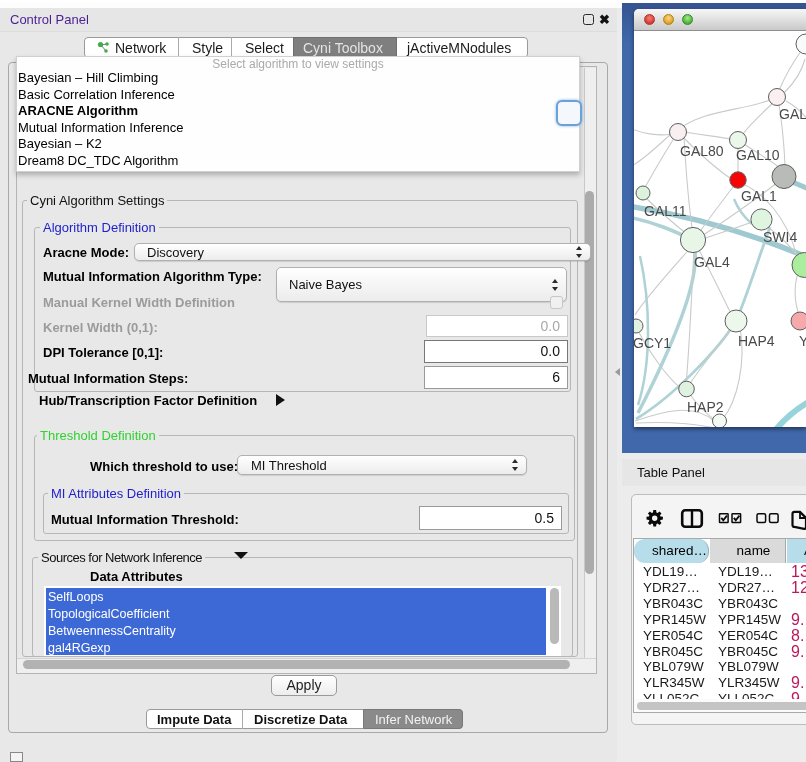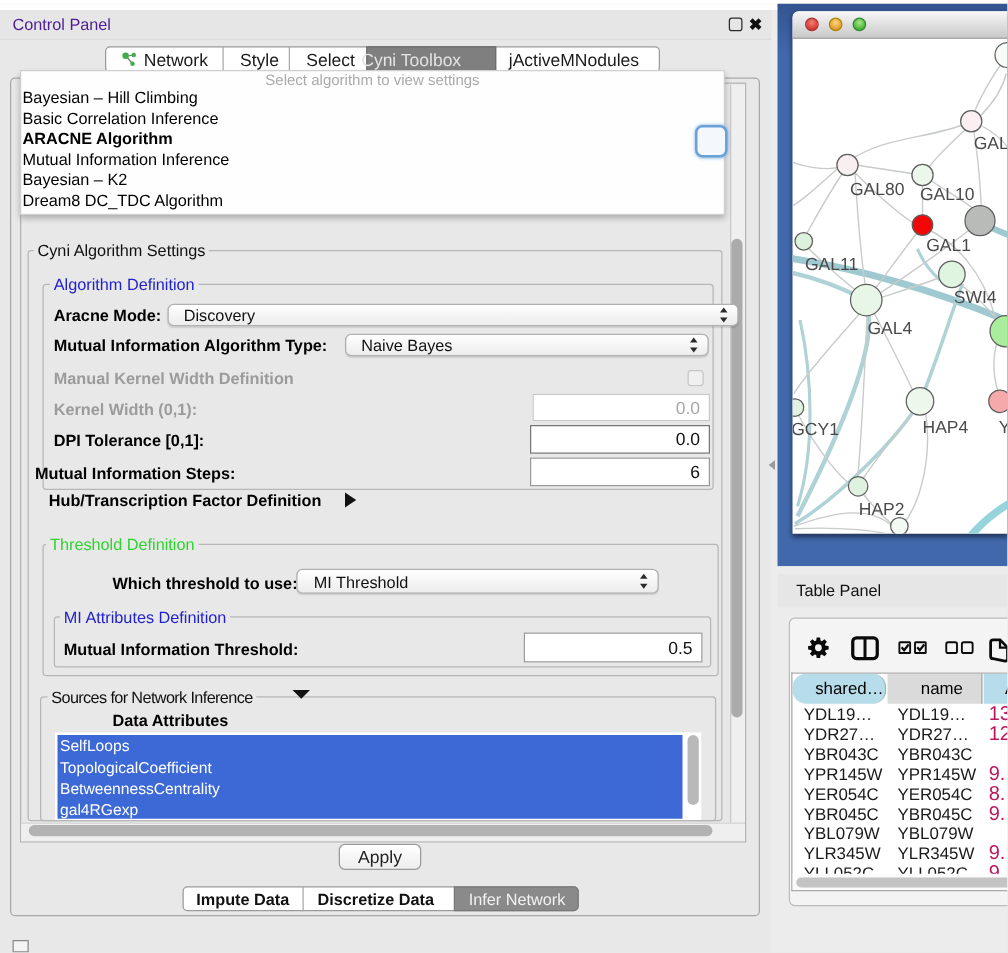--- a/index.html
+++ b/index.html
@@ -36,21 +36,21 @@
 <svg class="abs" style="left:97px;top:41px;" width="13" height="13" viewBox="0 0 13 13">
  <line x1="4" y1="4" x2="10" y2="3" stroke="#777" stroke-width="1"></line>
  <line x1="4" y1="4" x2="9" y2="10" stroke="#777" stroke-width="1"></line>
  <circle cx="3.5" cy="3.5" r="2.6" fill="#3fae49"></circle>
  <circle cx="10" cy="3" r="1.8" fill="#3fae49"></circle>
  <circle cx="9" cy="10" r="1.8" fill="#3fae49"></circle>
 </svg>
 <div class="abs" style="left:115px;top:40px;font-size:14px;color:#1a1a1a;">Network</div>
 <div class="abs" style="left:192px;top:40px;font-size:14px;color:#1a1a1a;">Style</div>
 <div class="abs" style="left:245px;top:40px;font-size:14px;color:#1a1a1a;">Select</div>
-<div class="abs" style="left:289px;top:40px;font-size:14px;color:#e4e4e4;">Cyni Toolbox</div>
+<div class="abs" style="left:303px;top:40px;font-size:14px;color:#e4e4e4;">Cyni Toolbox</div>
 <div class="abs" style="left:407px;top:40px;font-size:14px;color:#1a1a1a;">jActiveMNodules</div>
 
 <div class="abs" style="left:8px;top:62px;width:600px;height:671px;border:1px solid #a8a8a8;border-radius:4px;background:#e8e8e8;"></div>
 
 <div class="abs" style="left:16px;top:66px;width:581px;height:608px;border:1px solid #b4b4b4;background:#e8e8e8;"></div>
 
 <div class="abs" style="left:584px;top:68px;width:12px;height:604px;background:#efefef;border-left:1px solid #c9c9c9;"></div>
 <div class="abs" style="left:585px;top:191px;width:9px;height:383px;background:#ababab;border-radius:5px;"></div>
 
 <div class="abs" style="left:17px;top:658px;width:579px;height:15px;background:#efefef;border-top:1px solid #d4d4d4;"></div>
@@ -61,21 +61,21 @@
 
 <div class="grp" style="left:34px;top:227px;width:537px;height:165px;"></div>
 <div class="gtitle" style="left:40px;top:220px;color:#2222cc;">Algorithm Definition</div>
 
 <div class="lbl" style="left:43px;top:245px;">Aracne Mode:</div>
 <div class="combo" style="left:134px;top:243px;width:457px;height:18px;">
     <span class="ct">Discovery</span>
     <span class="arr"></span>
   </div>
 <div class="lbl" style="left:43px;top:269px;">Mutual Information Algorithm Type:</div>
-<div class="combo" style="left:276px;top:267px;width:291px;height:18px;">
+<div class="combo" style="left:276px;top:267px;width:291px;height:35px;">
     <span class="ct">Naive Bayes</span>
     <span class="arr"></span>
   </div>
 <div class="lbl dis" style="left:43px;top:295px;">Manual Kernel Width Definition</div>
 <div class="abs" style="left:550px;top:296px;width:13px;height:13px;background:#f0f0f0;border:1px solid #c6c6c6;border-radius:3px;"></div>
 <div class="lbl dis" style="left:43px;top:320px;">Kernel Width (0,1):</div>
 <div class="tf" style="left:426px;top:315px;width:142px;height:22px;color:#a8a8a8;border-color:#c9c9c9;">0.0</div>
 <div class="lbl" style="left:43px;top:345px;">DPI Tolerance [0,1]:</div>
 <div class="tf" style="left:424px;top:340px;width:144px;height:23px;border-color:#777;">0.0</div>
 <div class="lbl" style="left:28px;top:371px;">Mutual Information Steps:</div>

